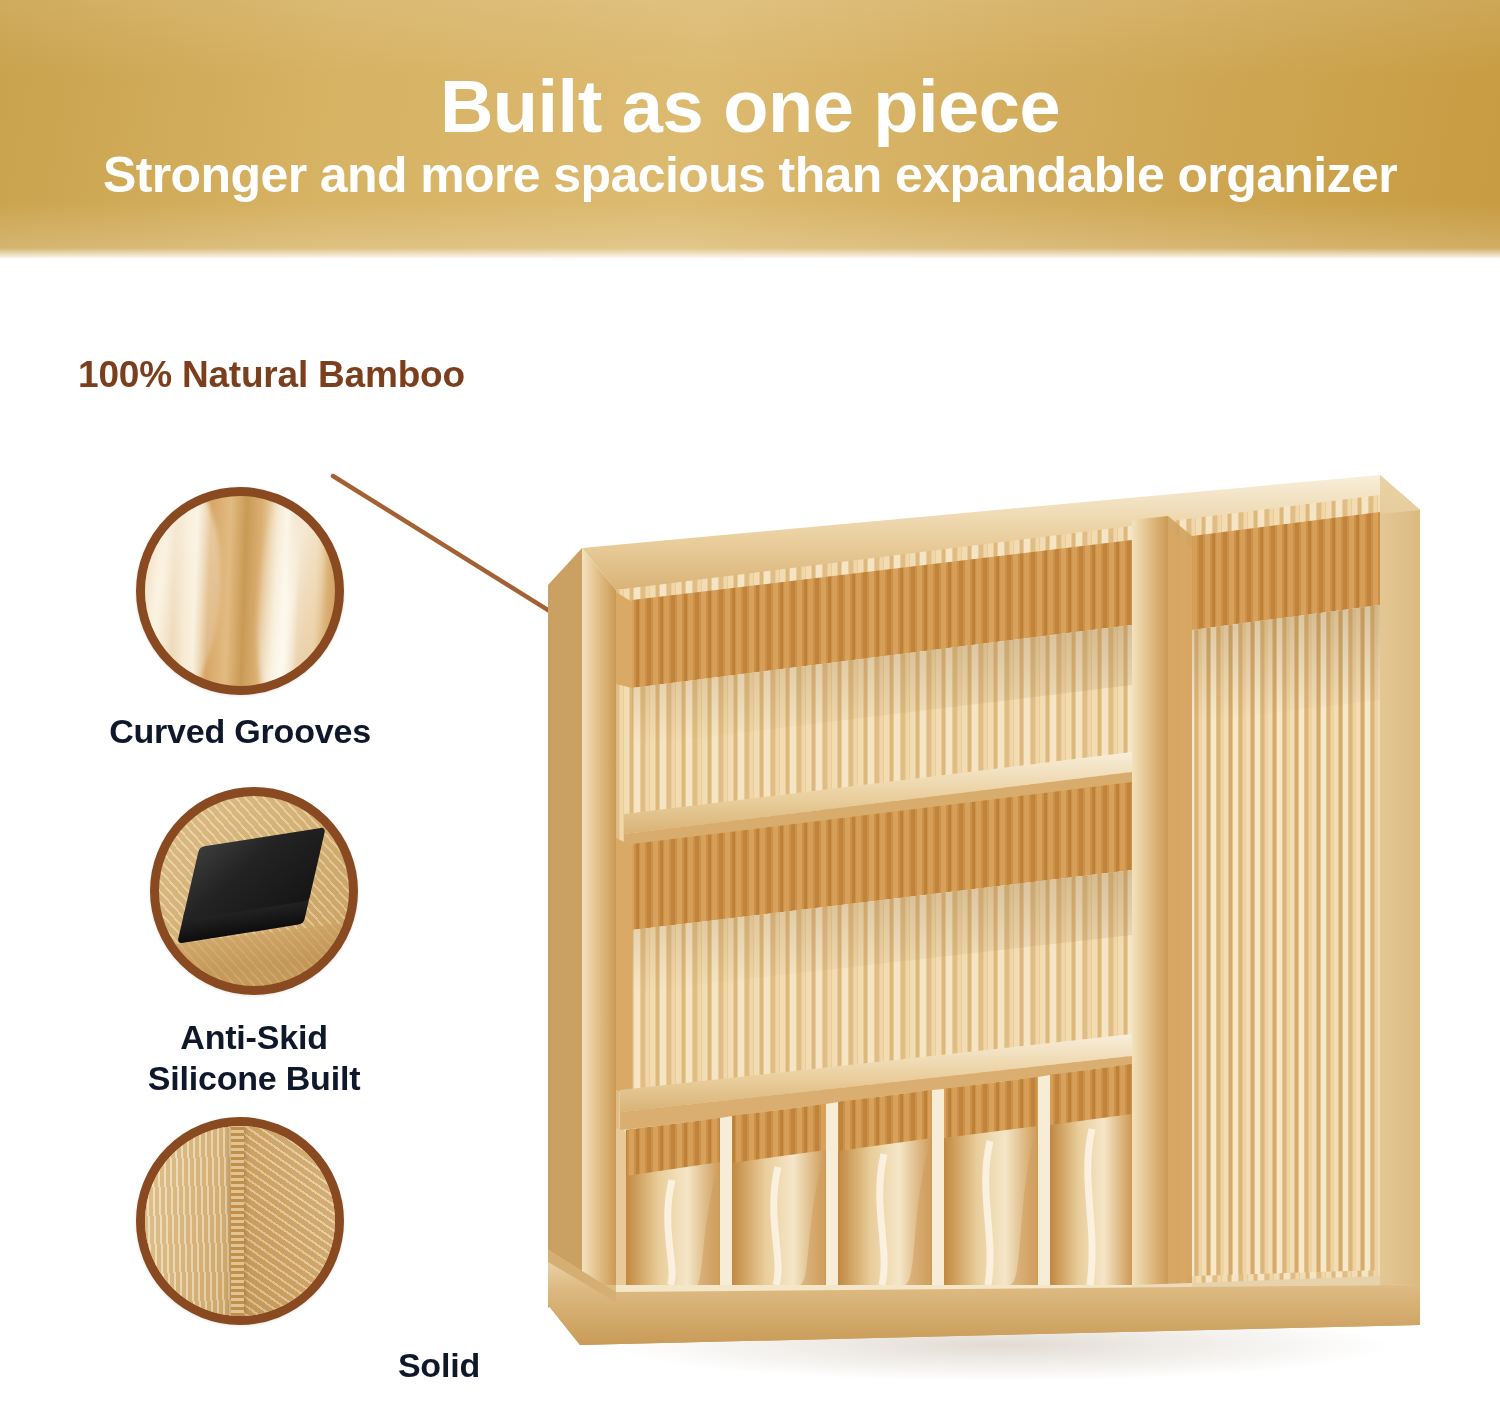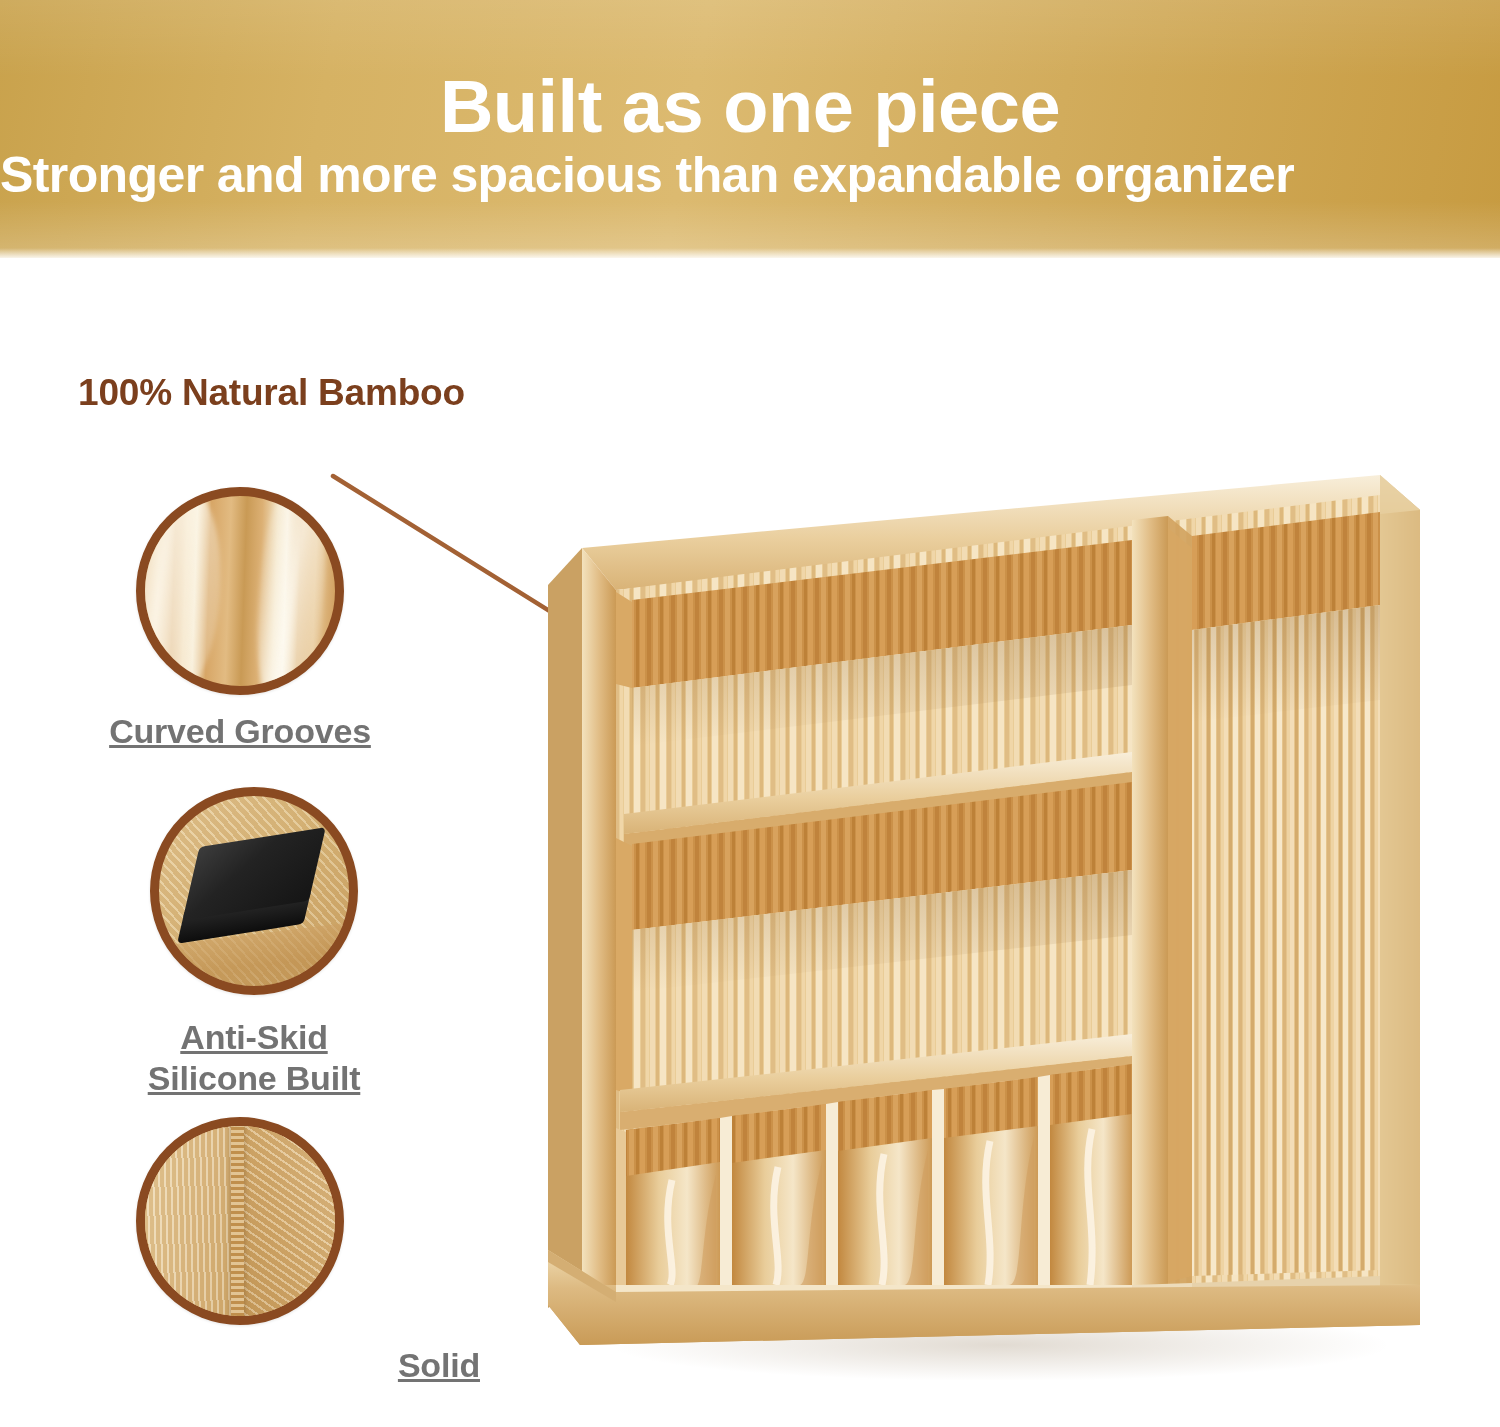--- a/index.html
+++ b/index.html
@@ -30,28 +30,28 @@
     background:linear-gradient(180deg, rgba(255,255,255,0) 0%, rgba(255,255,255,0.85) 100%);
   }
   .banner-title {
     position:absolute; left:0; top:34px; width:100%;
     text-align:center; color:#ffffff;
     font-size:74px; font-weight:bold; letter-spacing:-0.5px;
     line-height:1; white-space:nowrap;margin-top:36px;
   }
   .banner-sub {
     position:absolute; left:0; top:150px; width:100%;
-    color:#ffffff;
+    text-align:center; color:#ffffff;
     font-size:50px; font-weight:bold; letter-spacing:-0.6px;
     line-height:1; white-space:nowrap;
   }
 
   
   #bamboo-heading {
-    position:absolute; left:78px; top:370px;
+    position:absolute; left:78px; top:352px;
     color:#7b3f1d; font-size:37px; font-weight:bold;
     line-height:1.22; letter-spacing:-0.2px;
   }
 
   
   #pointer-svg {
     position:absolute; left:0; top:0; width:1500px; height:1427px;
     pointer-events:none;
   }
 
@@ -65,22 +65,22 @@
     position:relative;
     width:208px; height:208px; border-radius:50%;
     margin:0 auto;
     border:9px solid #8a4a21;
     overflow:hidden;
     background:#e3b878;
     box-shadow:0 1px 3px rgba(0,0,0,0.10);
   }
   .feature-label {
     margin-top:16px;
-    color:#737373; font-size:34px; font-weight:bold;
-    line-height:1.2; letter-spacing:-0.2px;text-decoration:underline;
+    color:#0f172a; font-size:34px; font-weight:bold;
+    line-height:1.2; letter-spacing:-0.2px;
   }
   #feature-feet .feature-label  { margin-top:22px; }
   #feature-solid .feature-label { margin-top:20px;text-align:right; }
 
   
   .ic-grooves {
     background:
       linear-gradient(92deg,
         #d9ab6a 0%, #e7c591 8%, #d3a05e 16%, #efd8b1 22%, #f6ead0 27%,
         #d7a666 34%, #e2bb82 44%, #c99a55 52%, #dcb074 60%,

